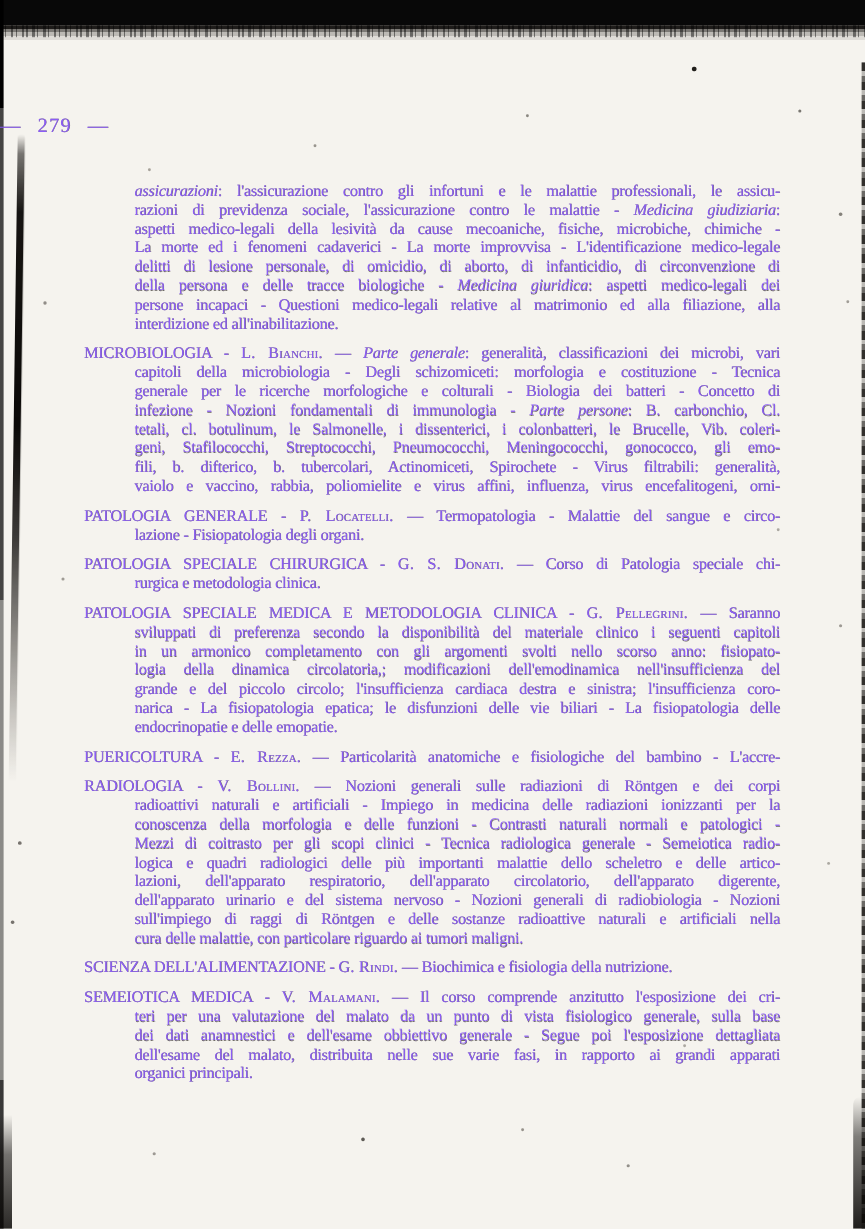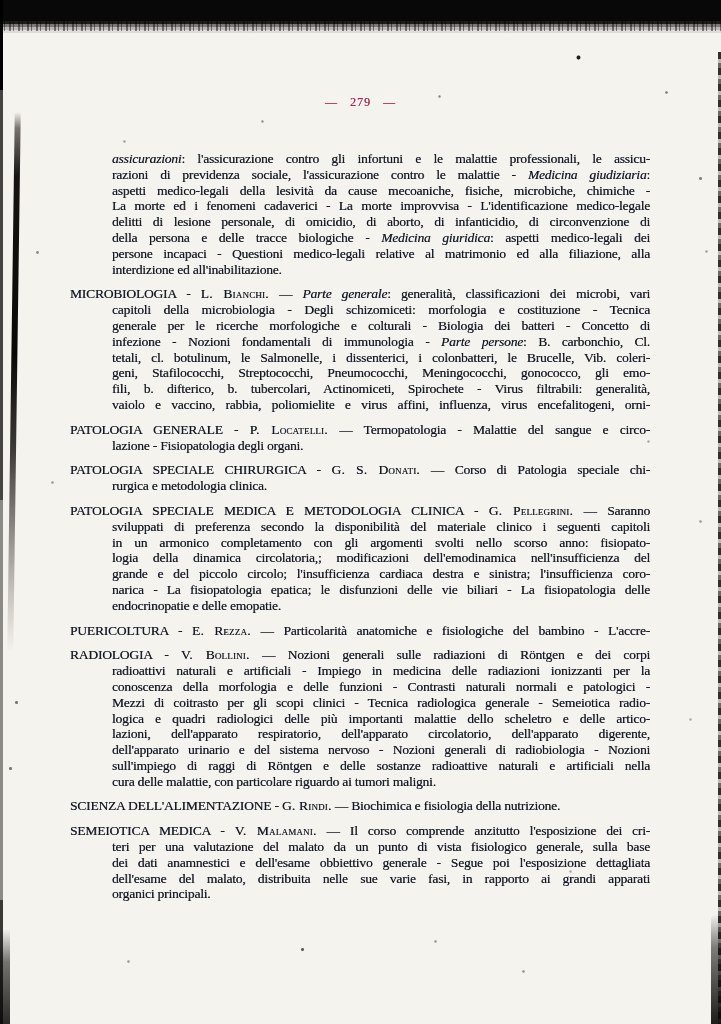--- a/index.html
+++ b/index.html
@@ -36,25 +36,25 @@
       124px 141px 0 .7px rgba(70,62,52,.45), 700px 178px 0 1px rgba(40,36,30,.55),
       37px 252px 0 .9px rgba(45,40,33,.5), 706px 251px 0 .7px rgba(60,54,45,.45),
       640px 162px 0 .6px rgba(70,62,52,.4), 52px 482px 0 .8px rgba(55,48,40,.45),
       648px 441px 0 .7px rgba(60,54,45,.4), 700px 521px 0 .8px rgba(50,45,38,.45),
       16px 702px 0 1px rgba(35,30,25,.6), 10px 768px 0 1px rgba(35,30,25,.6),
       690px 719px 0 .7px rgba(60,54,45,.4), 570px 871px 0 .7px rgba(60,54,45,.4),
       302px 949px 0 1px rgba(30,26,22,.7), 435px 941px 0 .7px rgba(55,48,40,.5),
       523px 971px 0 .8px rgba(50,45,38,.5), 128px 961px 0 .8px rgba(50,45,38,.45);}
 
   
-  .pagenum{position:absolute;top:95px;left:0;width:100%;text-align:center;
-    font-size:12px;color:#be185d;letter-spacing:1px;word-spacing:8px;
+  .pagenum{position:absolute;top:95px;left:0;width:100%;text-align:left;
+    font-size:17px;color:#8b5cf6;letter-spacing:1px;word-spacing:8px;
     text-shadow:.3px .25px .1px rgba(36,31,26,.6);}
   .textblock{position:absolute;left:70px;top:151px;width:580px;
-    font-size:13.5px;line-height:15.8px;color:#0f172a;letter-spacing:-.2px;
+    font-size:13.5px;line-height:15.8px;color:#8b5cf6;letter-spacing:-.2px;
     text-shadow:.3px .25px .1px rgba(36,31,26,.65);}
   .entry{margin-bottom:9px;}
   .line{text-align:justify;text-align-last:justify;}
   .line.last{text-align-last:left;}
   .entry .line + .line{padding-left:42px;}
   .entry.indent-all .line{padding-left:42px;}
   .it{font-style:italic;}
   .sc{font-variant:small-caps;letter-spacing:.2px;}
 </style>
 </head>

